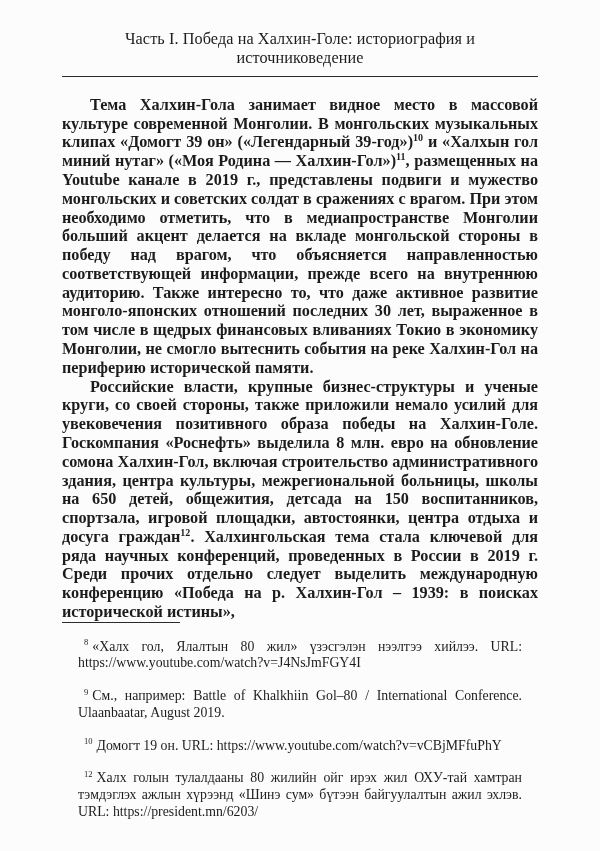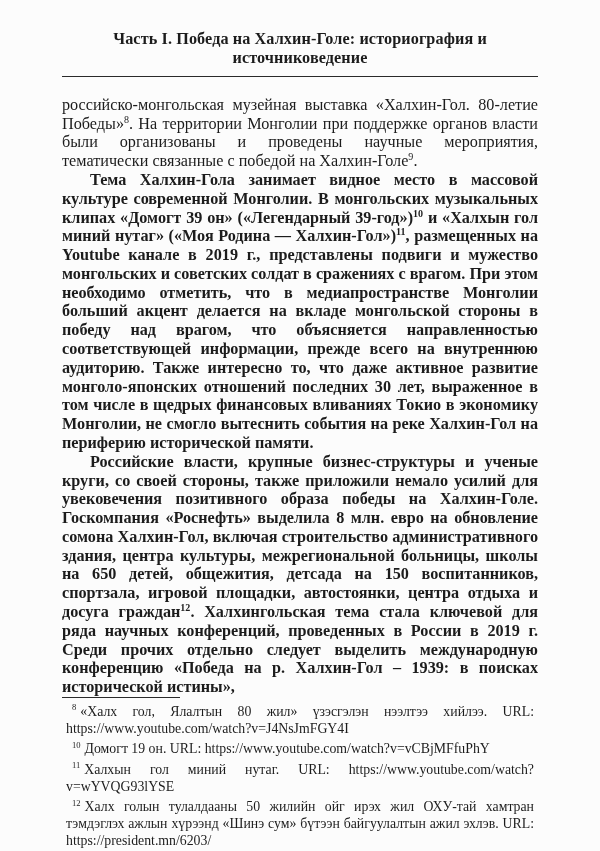--- a/index.html
+++ b/index.html
@@ -12,21 +12,21 @@
     box-sizing: border-box;
     padding: 30px 62px 28px 62px;
     display: flex;
     flex-direction: column;
     overflow: hidden;
     font-family: "Liberation Serif", "DejaVu Serif", serif;
     color: #1c1c1c;
   }
   .running-header {
     text-align: center;
-    font-weight: bold;
+    font-weight: normal;
     font-size: 16.2px;
     line-height: 1.2;
     letter-spacing: 0.1px;
     border-bottom: 1.5px solid #2a2a2a;
     padding-bottom: 7px;
     margin-bottom: 19px;
     flex-shrink: 0;
   }
   .bodytext p {
     margin: 0;
@@ -47,58 +47,57 @@
     font-size: 13.8px;
     line-height: 1.21;
   }
   .fn-separator {
     width: 118px;
     height: 0;
     border-top: 1.5px solid #2a2a2a;
     margin-bottom: 6px;
   }
   .footnote {
-    margin: 4px;
+    margin: 16px;
     text-align: justify;
     text-indent: 6px;
     hyphens: auto;
   }
   .footnote sup.fnref { padding-right: 4px; }
   .page-number {
     flex-shrink: 0;
     text-align: center;
     font-size: 15px;
     margin-top: 13px;
   }
 </style>
 </head>
 <body>
 
 <div class="page">
 
   <div class="running-header">Часть I. Победа на Халхин-Голе: историография и источниковедение</div>
 
   <div class="bodytext">
-    <p>российско-монгольская музейная выставка «Халхин-Гол. 80-летие Победы»<sup class="fnref">8</sup>. На территории Монголии при поддержке органов власти были организованы и проведены научные мероприятия, тематически связанные с победой на Халхин-Голе<sup class="fnref">9</sup>.</p>
     <p class="indent">Тема Халхин-Гола занимает видное место в массовой культуре современной Монголии. В монгольских музыкальных клипах «Домогт 39 он» («Легендарный 39-год»)<sup class="fnref">10</sup> и «Халхын гол миний нутаг» («Моя Родина — Халхин-Гол»)<sup class="fnref">11</sup>, размещенных на Youtube канале в 2019 г., представлены подвиги и мужество монгольских и советских солдат в сражениях с врагом. При этом необходимо отметить, что в медиапространстве Монголии больший акцент делается на вкладе монгольской стороны в победу над врагом, что объясняется направленностью соответствующей информации, прежде всего на внутреннюю аудиторию. Также интересно то, что даже активное развитие монголо-японских отношений последних 30 лет, выраженное в том числе в щедрых финансовых вливаниях Токио в экономику Монголии, не смогло вытеснить события на реке Халхин-Гол на периферию исторической памяти.</p>
     <p class="indent">Российские власти, крупные бизнес-структуры и ученые круги, со своей стороны, также приложили немало усилий для увековечения позитивного образа победы на Халхин-Голе. Госкомпания «Роснефть» выделила 8 млн. евро на обновление сомона Халхин-Гол, включая строительство административного здания, центра культуры, межрегиональной больницы, школы на 650 детей, общежития, детсада на 150 воспитанников, спортзала, игровой площадки, автостоянки, центра отдыха и досуга граждан<sup class="fnref">12</sup>. Халхингольская тема стала ключевой для ряда научных конференций, проведенных в России в 2019 г. Среди прочих отдельно следует выделить международную конференцию «Победа на р. Халхин-Гол – 1939: в поисках исторической истины»,</p>
   </div>
 
   <div class="footnotes">
     <div class="fn-separator"></div>
 
     <p class="footnote">
       <sup class="fnref">8</sup><span>«Халх гол, Ялалтын 80 жил» үзэсгэлэн нээлтээ хийлээ. URL: https://www.youtube.com/watch?v=J4NsJmFGY4I</span>
     </p>
     <p class="footnote">
+      <sup class="fnref">9</sup><span>См., например: Battle of Khalkhiin Gol–80 / International Conference. Ulaanbaatar, August 2019.</span>
+    </p>
+    <p class="footnote">
       <sup class="fnref">10</sup><span>Домогт 19 он. URL: https://www.youtube.com/watch?v=vCBjMFfuPhY</span>
     </p>
     <p class="footnote">
-      <sup class="fnref">11</sup><span>Халхын гол миний нутаг. URL: https://www.youtube.com/watch?v=wYVQG93lYSE</span>
-    </p>
-    <p class="footnote">
-      <sup class="fnref">12</sup><span>Халх голын тулалдааны 50 жилийн ойг ирэх жил ОХУ-тай хамтран тэмдэглэх ажлын хүрээнд «Шинэ сум» бүтээн байгуулалтын ажил эхлэв. URL: https://president.mn/6203/</span>
+      <sup class="fnref">12</sup><span>Халх голын тулалдааны 80 жилийн ойг ирэх жил ОХУ-тай хамтран тэмдэглэх ажлын хүрээнд «Шинэ сум» бүтээн байгуулалтын ажил эхлэв. URL: https://president.mn/6203/</span>
     </p>
   </div>
 
   <div class="page-number">38</div>
 
 </div>
 
 </body></html>

